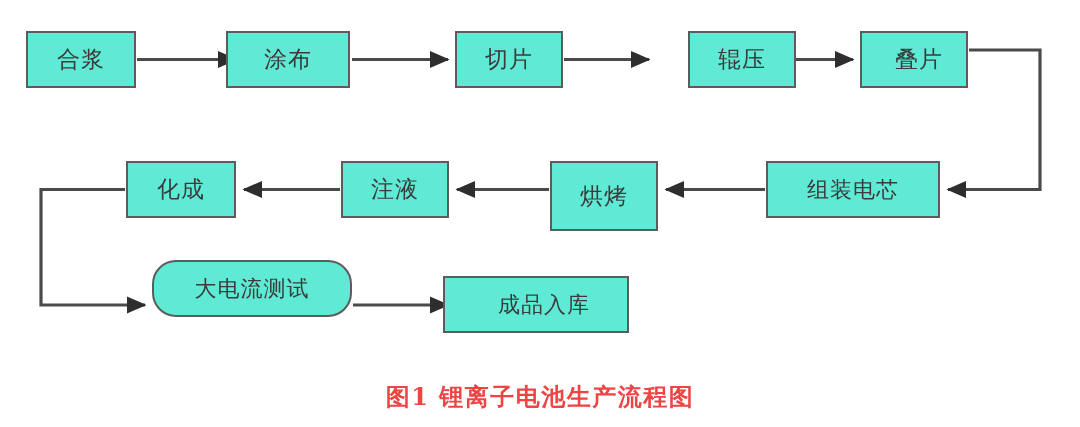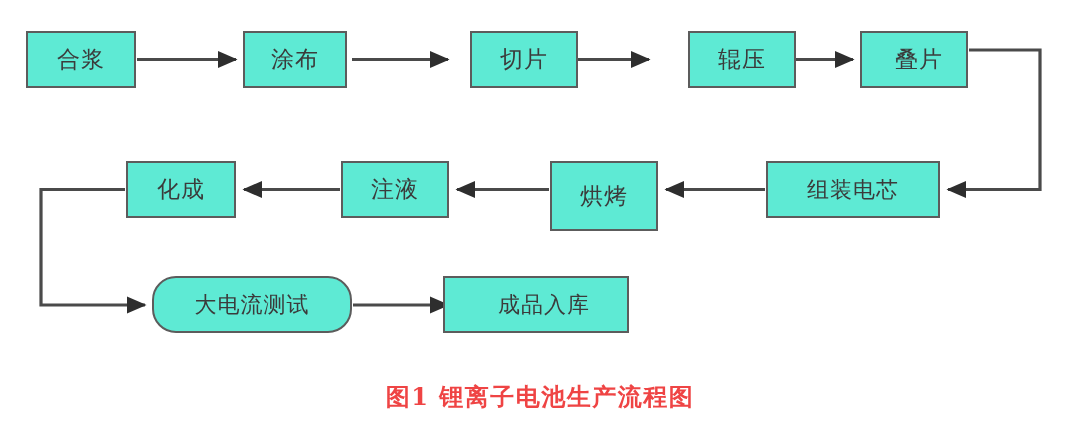--- a/index.html
+++ b/index.html
@@ -91,24 +91,24 @@
 
       <path d="M 125 189.5 L 41 189.5 L 41 305 L 145 305" marker-end="url(#arrow-r)"></path>
 
       <line x1="353" y1="305" x2="448" y2="305" marker-end="url(#arrow-r)"></line>
     </g>
   </svg>
 
   <div class="node" style="left:26px; top:31px; width:110px; height:57px;">
     <span class="node-label">合浆</span>
   </div>
-  <div class="node" style="left:243px; top:31px; width:104px; height:57px;">
+  <div class="node" style="left:226px; top:31px; width:124px; height:57px;">
     <span class="node-label">涂布</span>
   </div>
-  <div class="node" style="left:455px; top:31px; width:108px; height:57px;margin-left:15px;">
+  <div class="node" style="left:455px; top:31px; width:108px; height:57px;">
     <span class="node-label">切片</span>
   </div>
   <div class="node" style="left:656px; top:31px; width:108px; height:57px;margin-left:32px;">
     <span class="node-label">辊压</span>
   </div>
   <div class="node" style="left:860px; top:31px; width:108px; height:57px;padding-left:10px;">
     <span class="node-label">叠片</span>
   </div>
 
   <div class="node wide" style="left:766px; top:161px; width:174px; height:57px;">
@@ -117,21 +117,21 @@
   <div class="node" style="left:550px; top:161px; width:108px; height:70px;">
     <span class="node-label">烘烤</span>
   </div>
   <div class="node" style="left:341px; top:161px; width:108px; height:57px;">
     <span class="node-label">注液</span>
   </div>
   <div class="node" style="left:126px; top:161px; width:110px; height:57px;justify-content:center;">
     <span class="node-label">化成</span>
   </div>
 
-  <div class="node wide" style="left:152px; top:276px; width:200px; height:57px;border-radius:24px;">
+  <div class="node wide" style="left:152px; top:260px; width:200px; height:57px;border-radius:24px;">
     <span class="node-label">大电流测试</span>
   </div>
   <div class="node wide" style="left:443px; top:276px; width:186px; height:57px;padding-left:16px;">
     <span class="node-label">成品入库</span>
   </div>
 
   <div id="caption">
     <span class="caption-text">图1 锂离子电池生产流程图</span>
   </div>
 

